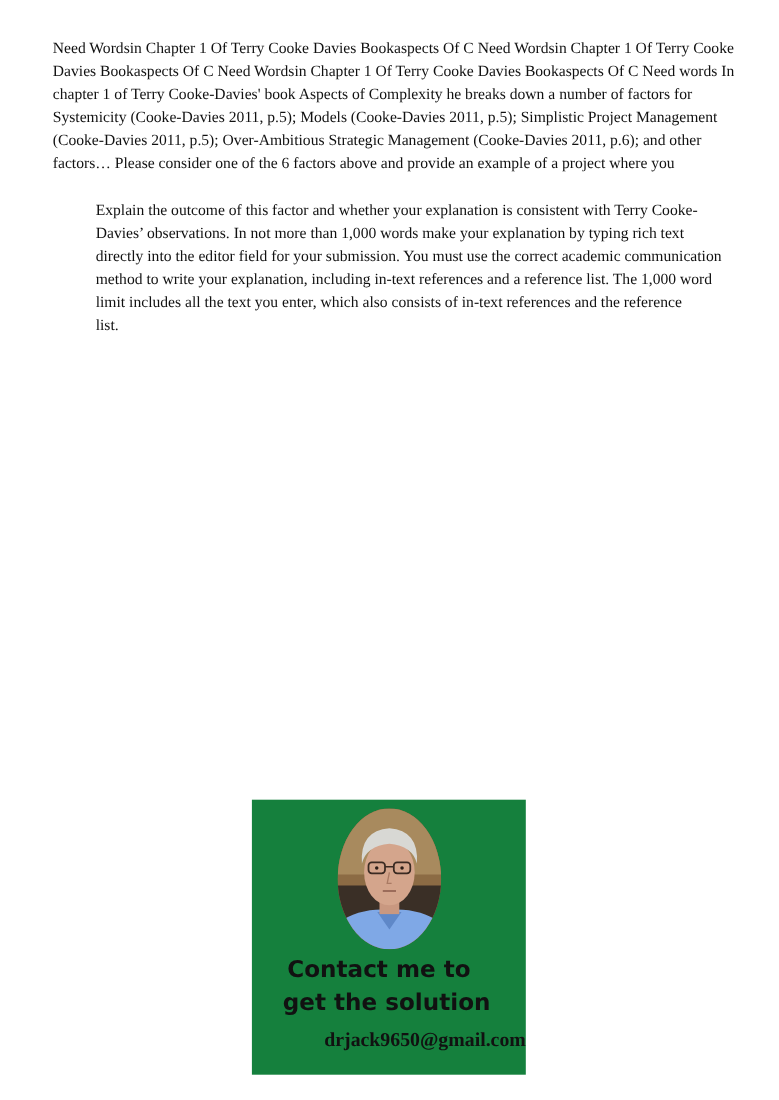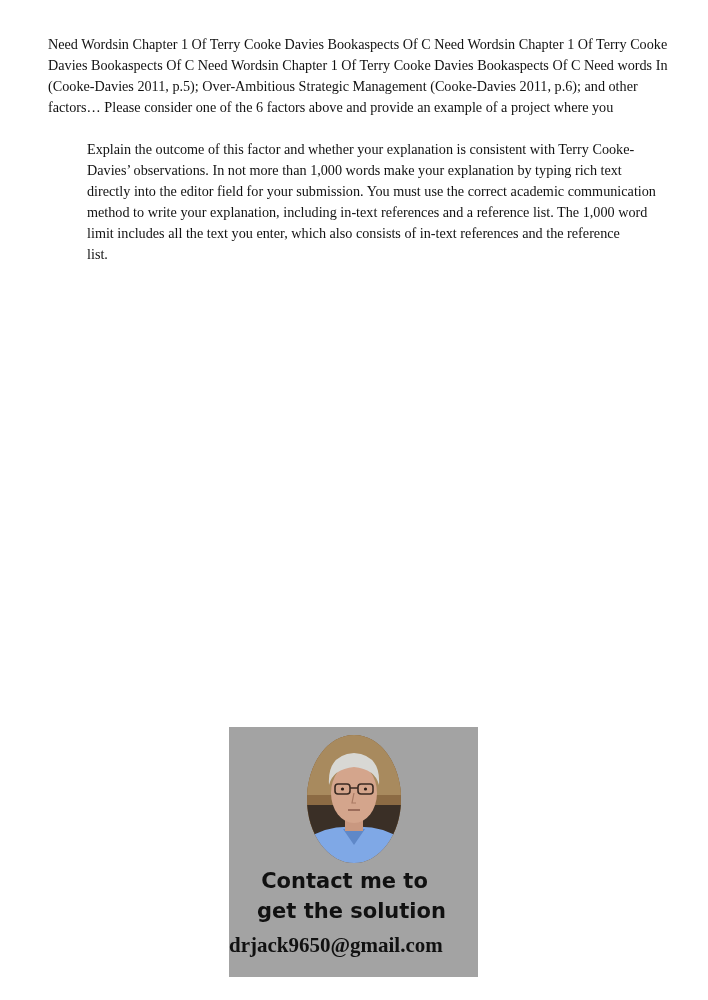--- a/index.html
+++ b/index.html
@@ -69,49 +69,51 @@
       line-height: 30px;
       color: #111111;
     }
     .promo-heading .l1 { display: block; padding-right: 18px; }
     .promo-heading .l2 { display: block; padding-right: 4px; }
     .promo-email {
       position: absolute;
       left: 0;
       top: 205px;
       width: 249px;
-      text-align: left;
+      text-align: right;
       font-family: "Liberation Serif", "DejaVu Serif", serif;
       font-weight: bold;
-      font-size: 21px;
+      font-size: 18px;
       line-height: 26px;
       color: #111111;
     }
   </style>
 </head>
 <body>
 
 <main class="page-text">
   <p class="para">
     <span class="line">Need Wordsin Chapter 1 Of Terry Cooke Davies Bookaspects Of C Need Wordsin Chapter 1 Of Terry Cooke</span>
     <span class="line">Davies Bookaspects Of C Need Wordsin Chapter 1 Of Terry Cooke Davies Bookaspects Of C Need words In</span>
+    <span class="line">chapter 1 of Terry Cooke-Davies' book Aspects of Complexity he breaks down a number of factors for</span>
+    <span class="line">Systemicity (Cooke-Davies 2011, p.5); Models (Cooke-Davies 2011, p.5); Simplistic Project Management</span>
     <span class="line">(Cooke-Davies 2011, p.5); Over-Ambitious Strategic Management (Cooke-Davies 2011, p.6); and other</span>
     <span class="line">factors… Please consider one of the 6 factors above and provide an example of a project where you</span>
   </p>
   <p class="para">
     <span class="line">Explain the outcome of this factor and whether your explanation is consistent with Terry Cooke-</span>
     <span class="line">Davies’ observations. In not more than 1,000 words make your explanation by typing rich text</span>
     <span class="line">directly into the editor field for your submission. You must use the correct academic communication</span>
     <span class="line">method to write your explanation, including in-text references and a reference list. The 1,000 word</span>
     <span class="line">limit includes all the text you enter, which also consists of in-text references and the reference</span>
     <span class="line">list.</span>
   </p>
 </main>
 
-<section class="promo" style="background: #a3a3a3;">
+<section class="promo" style="background: #15803d;">
   <div class="photo">
     <svg viewBox="0 0 94 128" xmlns="http://www.w3.org/2000/svg">
 
       <rect x="0" y="0" width="94" height="128" fill="#8c6b44"></rect>
       <rect x="0" y="0" width="94" height="60" fill="#a88a5e"></rect>
       <rect x="0" y="70" width="94" height="30" fill="#3a2f26"></rect>
 
       <path d="M0 128 L0 104 Q20 90 47 92 Q74 90 94 104 L94 128 Z" fill="#7fa8e6"></path>
       <path d="M36 94 L47 110 L58 94 Z" fill="#5f88c8"></path>
 

